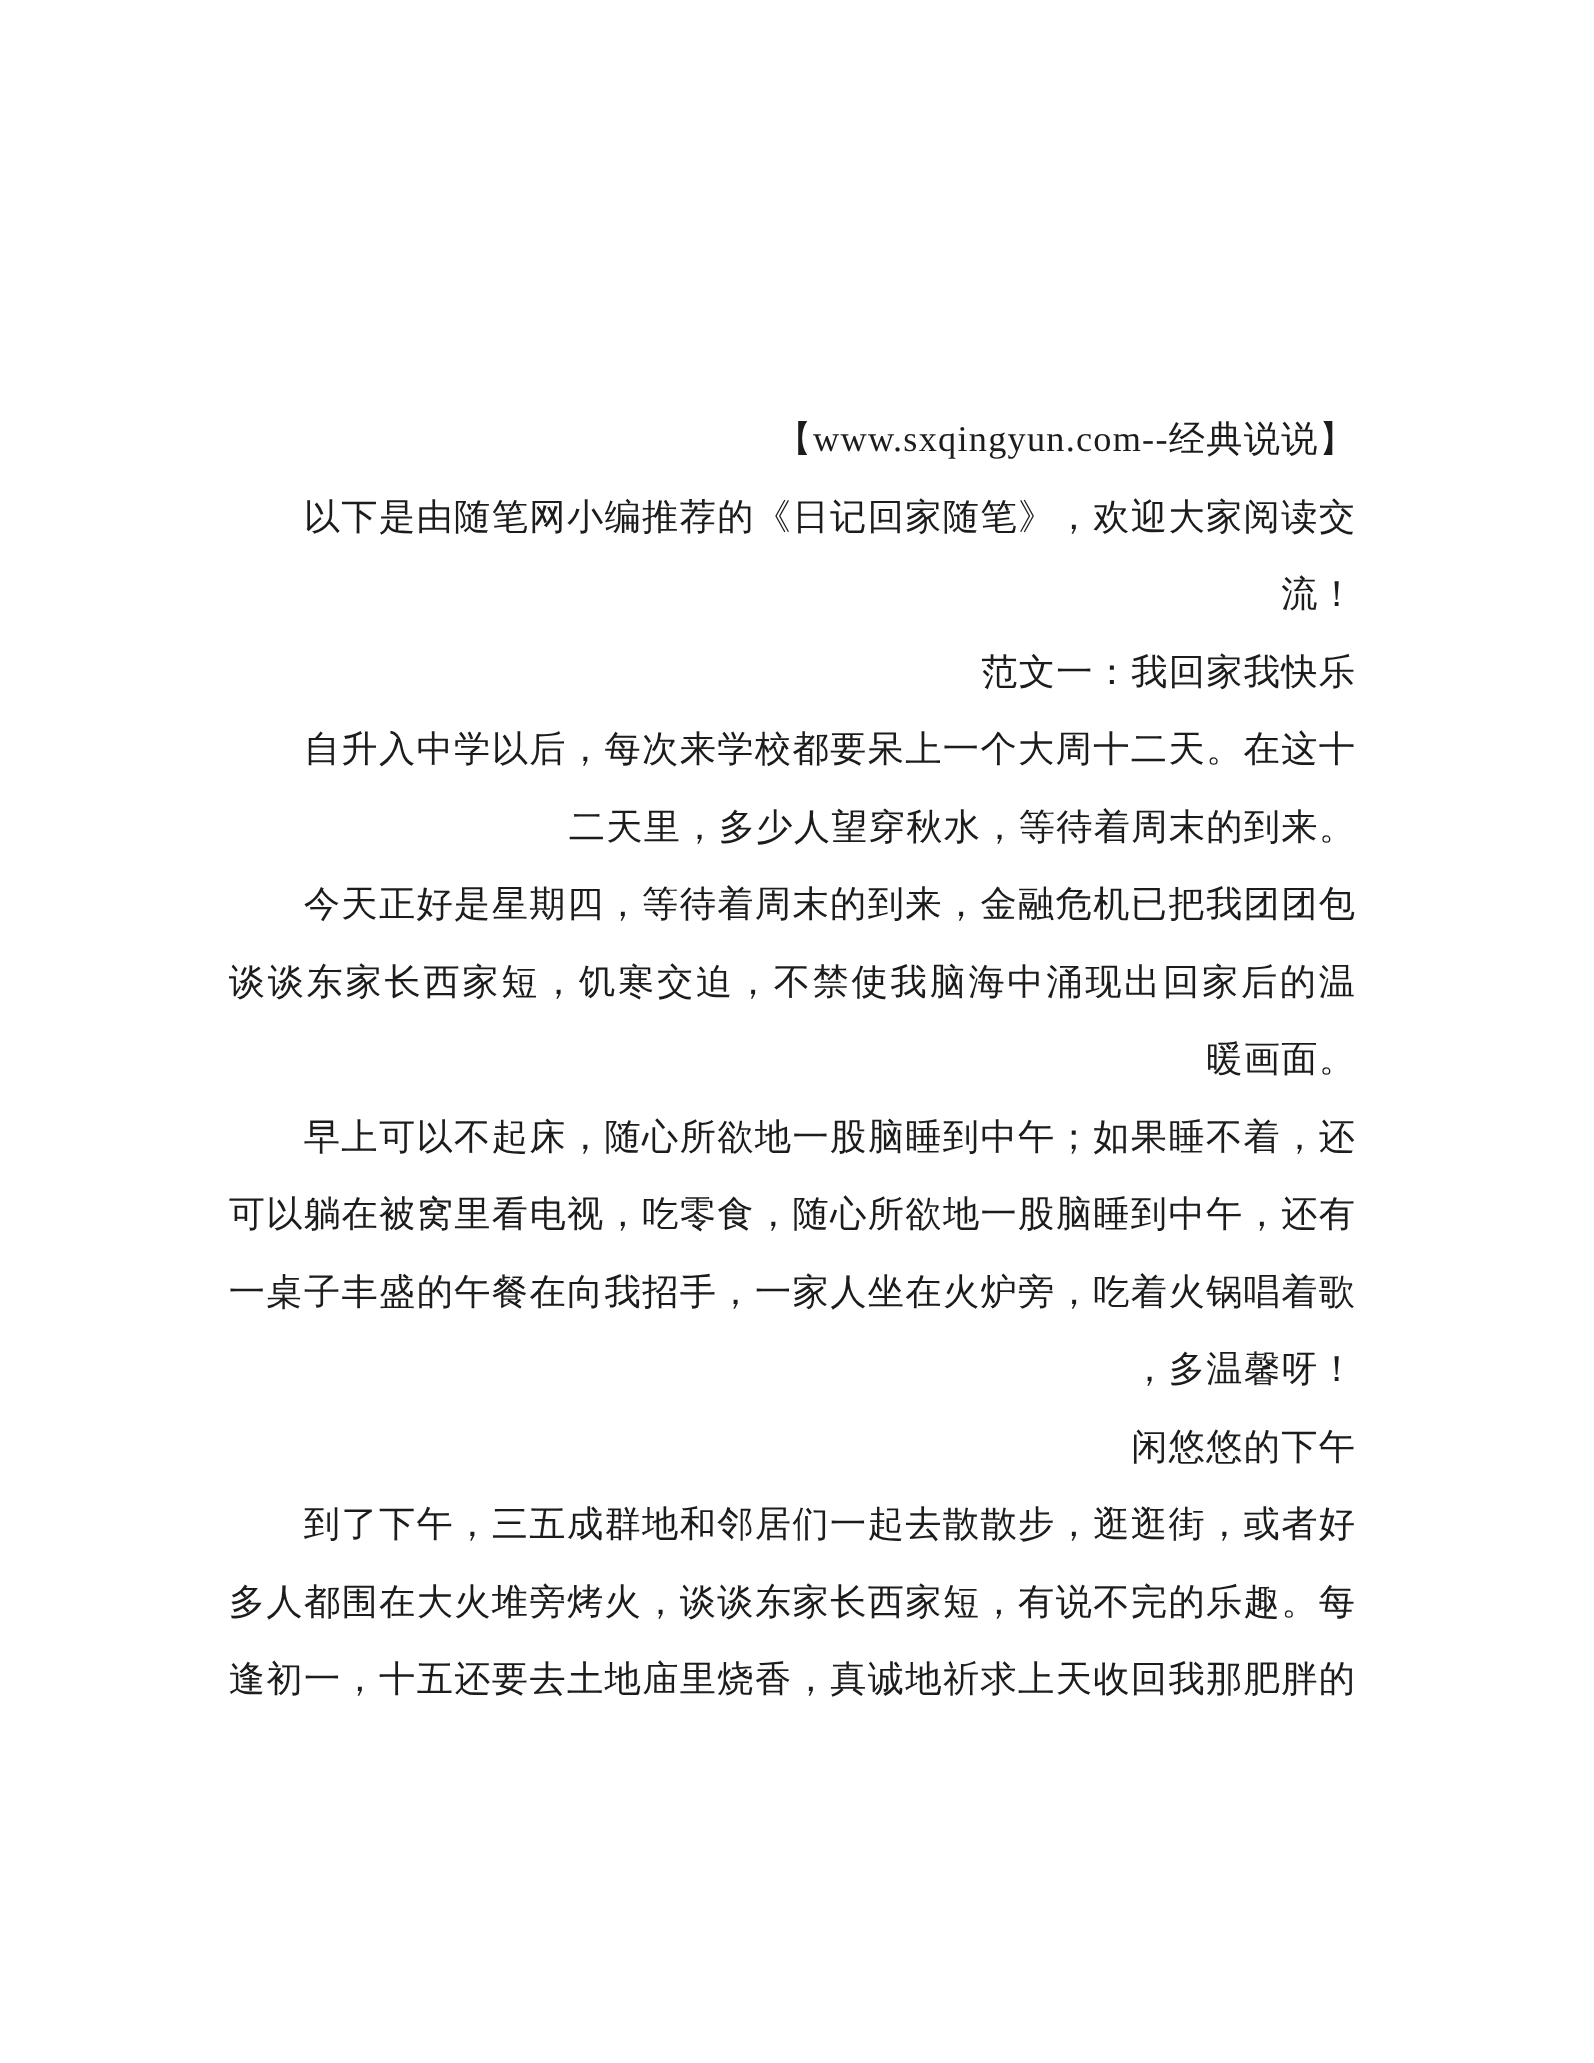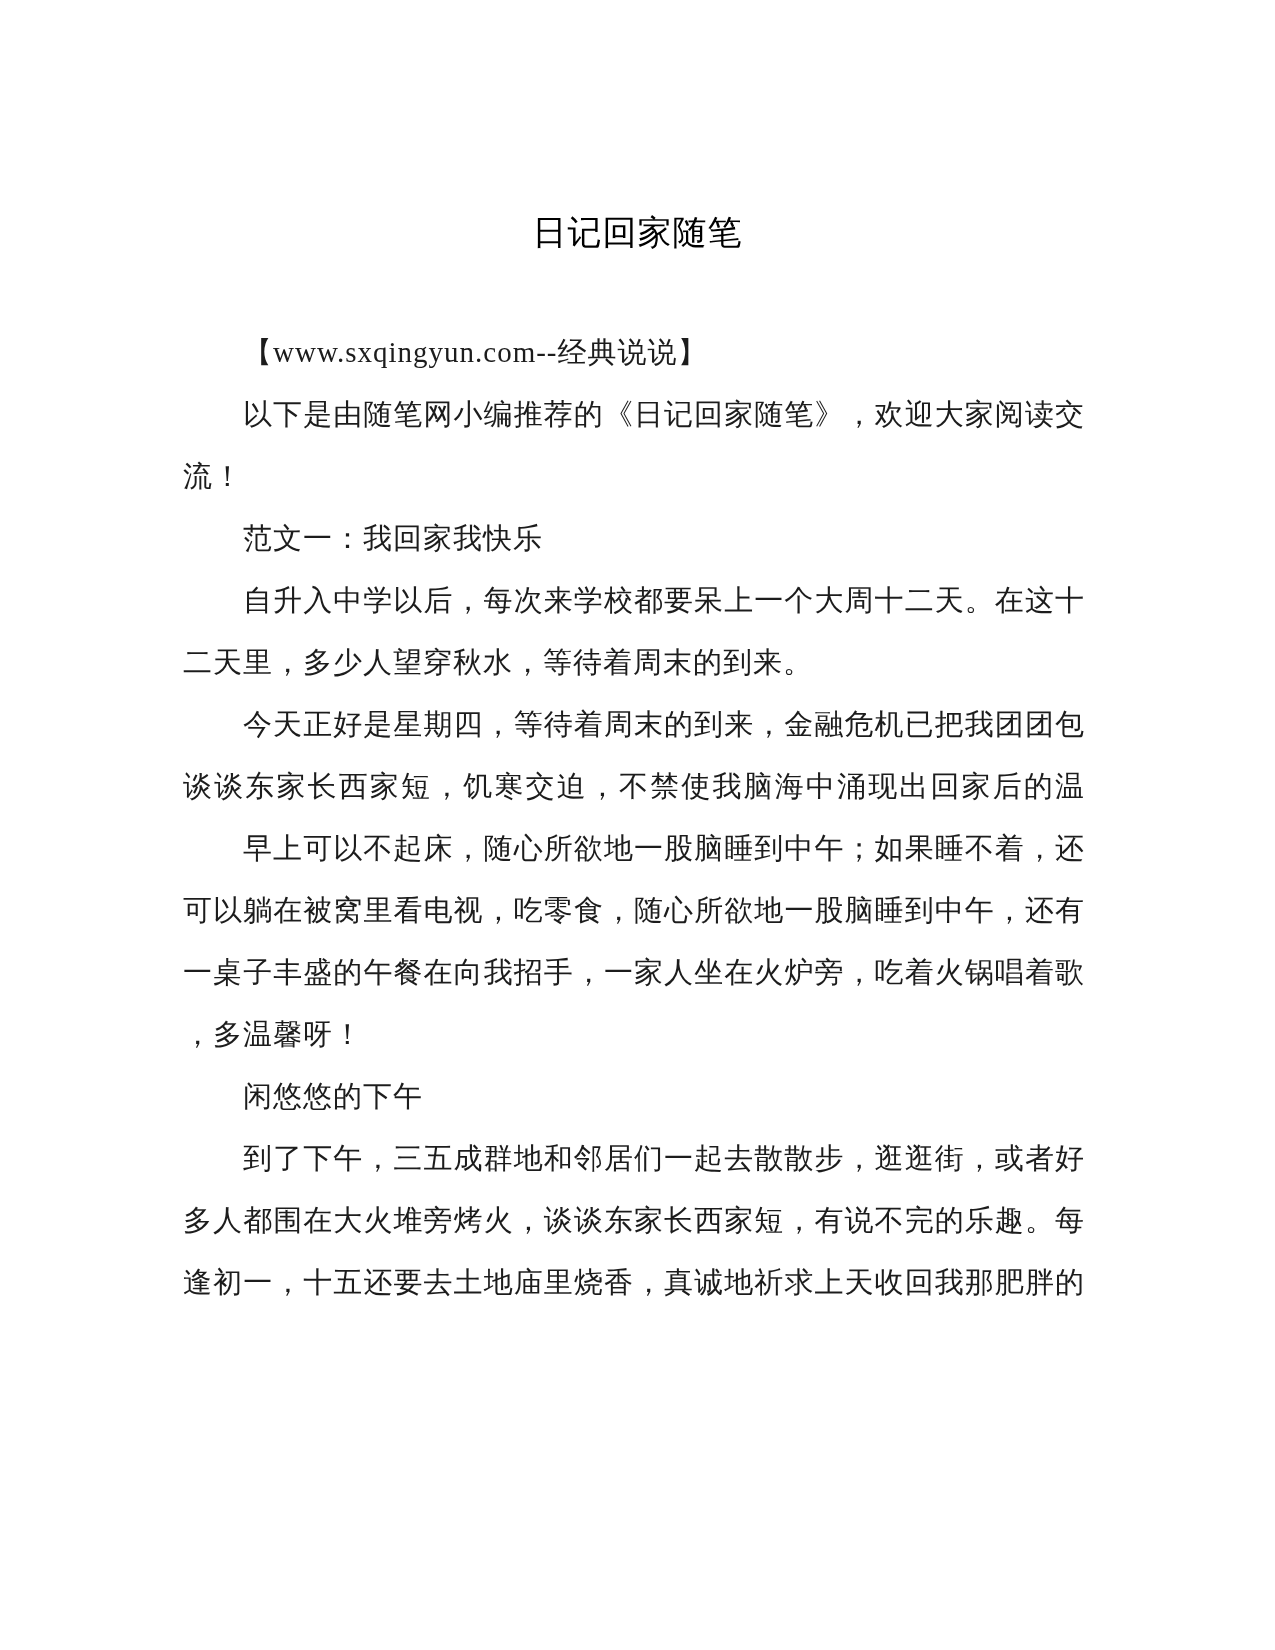--- a/index.html
+++ b/index.html
@@ -33,50 +33,50 @@
     position: absolute;
     top: 321px;
     left: 183px;
     width: 902px;
   }
   .line {
     height: 62px;
     line-height: 62px;
     font-size: 29px;
     white-space: nowrap;
-    text-align: left;
+    text-align: right;
     letter-spacing: 1px;
   }
   .line.indent {
     padding-left: 60px;
   }
   .line.stretch {
     white-space: normal;
     text-align: justify;
     text-align-last: justify;
     text-justify: inter-ideograph;
     overflow: hidden;
   }
 </style>
 </head>
 <body>
 
 <div class="page">
 
-  <div class="doc-title">日记回家随笔</div>
 
   <div class="doc-body">
     <div class="line indent">【www.sxqingyun.com--经典说说】</div>
     <div class="line indent stretch">以下是由随笔网小编推荐的《日记回家随笔》，欢迎大家阅读交</div>
     <div class="line">流！</div>
     <div class="line indent">范文一：我回家我快乐</div>
     <div class="line indent stretch">自升入中学以后，每次来学校都要呆上一个大周十二天。在这十</div>
     <div class="line">二天里，多少人望穿秋水，等待着周末的到来。</div>
     <div class="line indent stretch">今天正好是星期四，等待着周末的到来，金融危机已把我团团包围</div>
     <div class="line stretch">谈谈东家长西家短，饥寒交迫，不禁使我脑海中涌现出回家后的温</div>
+    <div class="line">暖画面。</div>
     <div class="line indent stretch">早上可以不起床，随心所欲地一股脑睡到中午；如果睡不着，还</div>
     <div class="line stretch">可以躺在被窝里看电视，吃零食，随心所欲地一股脑睡到中午，还有</div>
     <div class="line stretch">一桌子丰盛的午餐在向我招手，一家人坐在火炉旁，吃着火锅唱着歌</div>
     <div class="line">，多温馨呀！</div>
     <div class="line indent">闲悠悠的下午</div>
     <div class="line indent stretch">到了下午，三五成群地和邻居们一起去散散步，逛逛街，或者好</div>
     <div class="line stretch">多人都围在大火堆旁烤火，谈谈东家长西家短，有说不完的乐趣。每</div>
     <div class="line stretch">逢初一，十五还要去土地庙里烧香，真诚地祈求上天收回我那肥胖的</div>
   </div>
 

